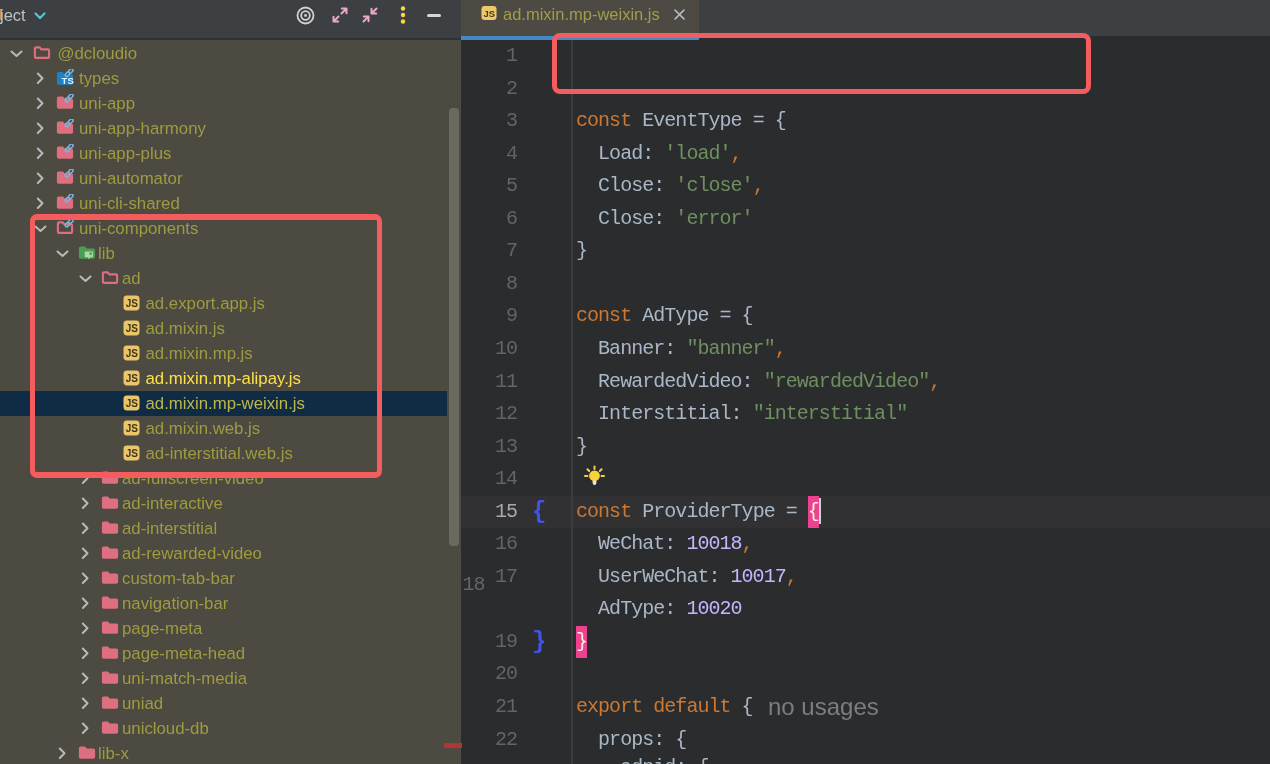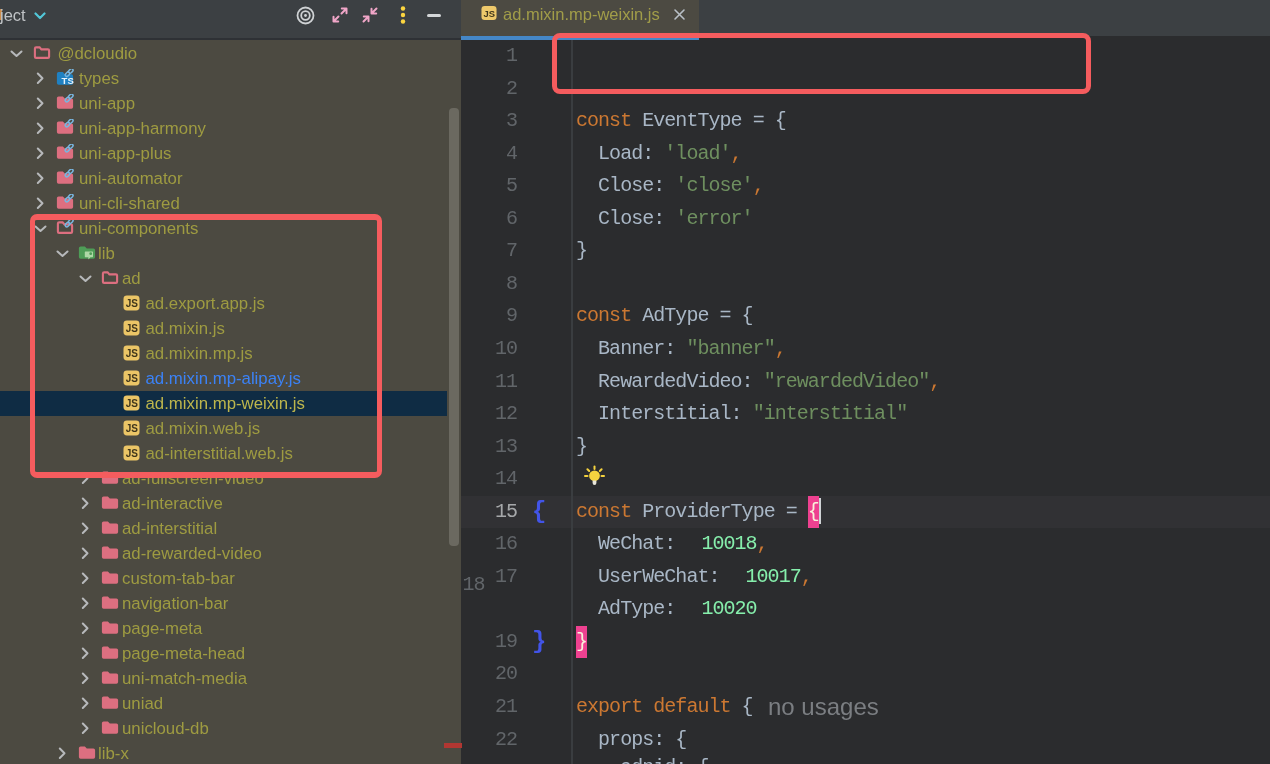--- a/index.html
+++ b/index.html
@@ -4,21 +4,21 @@
 * { margin:0; padding:0; box-sizing:border-box; }
 html,body { width:1270px; height:764px; overflow:hidden; background:#2b2c2e; }
 .abs { position:absolute; }
 #stage { position:relative; width:1270px; height:764px; font-family:"Liberation Sans",sans-serif; }
 .tl { height:25px; line-height:25px; font-size:16.8px; white-space:pre; }
 .cl { position:absolute; left:576.0px; height:32.55px; line-height:32.55px;
       font-family:"Liberation Mono",monospace; font-size:20px; letter-spacing:-0.963px; white-space:pre; }
 .gn { position:absolute; left:430px; width:87px; height:32.55px; line-height:32.55px; text-align:right;
       font-family:"Liberation Mono",monospace; font-size:20px; letter-spacing:-0.963px; color:#616569; }
 .k { color:#cc7832; } .i { color:#a9b7c6; } .s { color:#6e8f5f; }
-.n { color:#86efac;margin-left:15px; } .p { color:#cc7832; }
+.n { color:#c4b5fd; } .p { color:#cc7832; }
 .pk { color:#f8f2da; }
 </style></head>
 <body>
 <div id="stage">
 
 <div class="abs" style="left:0;top:0;width:461px;height:764px;background:#4c4a41"></div>
 <div class="abs" style="left:0;top:0;width:461px;height:38px;background:#3c4043"></div>
 <div class="abs" style="left:0;top:38px;width:461px;height:2px;background:#2e3135"></div>
 
 <div class="abs" style="left:0;top:9px;width:2px;height:11px;background:#c98c4d"></div>
@@ -159,21 +159,21 @@
 <div class="abs tl" style="left:145.5px;top:315.8px;color:#9e9b41">ad.mixin.js</div>
 <svg class="abs" style="left:122.5px;top:345.3px" width="17" height="16" viewBox="0 0 17 16">
       <rect x="0.5" y="0.5" width="16" height="15" rx="3.4" fill="#ebc566"></rect>
       <text x="2.7" y="12" font-family="Liberation Sans" font-size="10" font-weight="bold" fill="#3f361c">JS</text>
     </svg>
 <div class="abs tl" style="left:145.5px;top:340.8px;color:#9e9b41">ad.mixin.mp.js</div>
 <svg class="abs" style="left:122.5px;top:370.3px" width="17" height="16" viewBox="0 0 17 16">
       <rect x="0.5" y="0.5" width="16" height="15" rx="3.4" fill="#ebc566"></rect>
       <text x="2.7" y="12" font-family="Liberation Sans" font-size="10" font-weight="bold" fill="#3f361c">JS</text>
     </svg>
-<div class="abs tl" style="left:145.5px;top:365.8px;color:#3b82f6">ad.mixin.mp-alipay.js</div>
+<div class="abs tl" style="left:145.5px;top:365.8px;color:#fde047">ad.mixin.mp-alipay.js</div>
 <div class="abs" style="left:0;top:390.8px;width:447px;height:25px;background:#0f2c44"></div>
 <svg class="abs" style="left:122.5px;top:395.3px" width="17" height="16" viewBox="0 0 17 16">
       <rect x="0.5" y="0.5" width="16" height="15" rx="3.4" fill="#ebc566"></rect>
       <text x="2.7" y="12" font-family="Liberation Sans" font-size="10" font-weight="bold" fill="#3f361c">JS</text>
     </svg>
 <div class="abs tl" style="left:145.5px;top:390.8px;color:#bdb64c">ad.mixin.mp-weixin.js</div>
 <svg class="abs" style="left:122.5px;top:420.3px" width="17" height="16" viewBox="0 0 17 16">
       <rect x="0.5" y="0.5" width="16" height="15" rx="3.4" fill="#ebc566"></rect>
       <text x="2.7" y="12" font-family="Liberation Sans" font-size="10" font-weight="bold" fill="#3f361c">JS</text>
     </svg>

